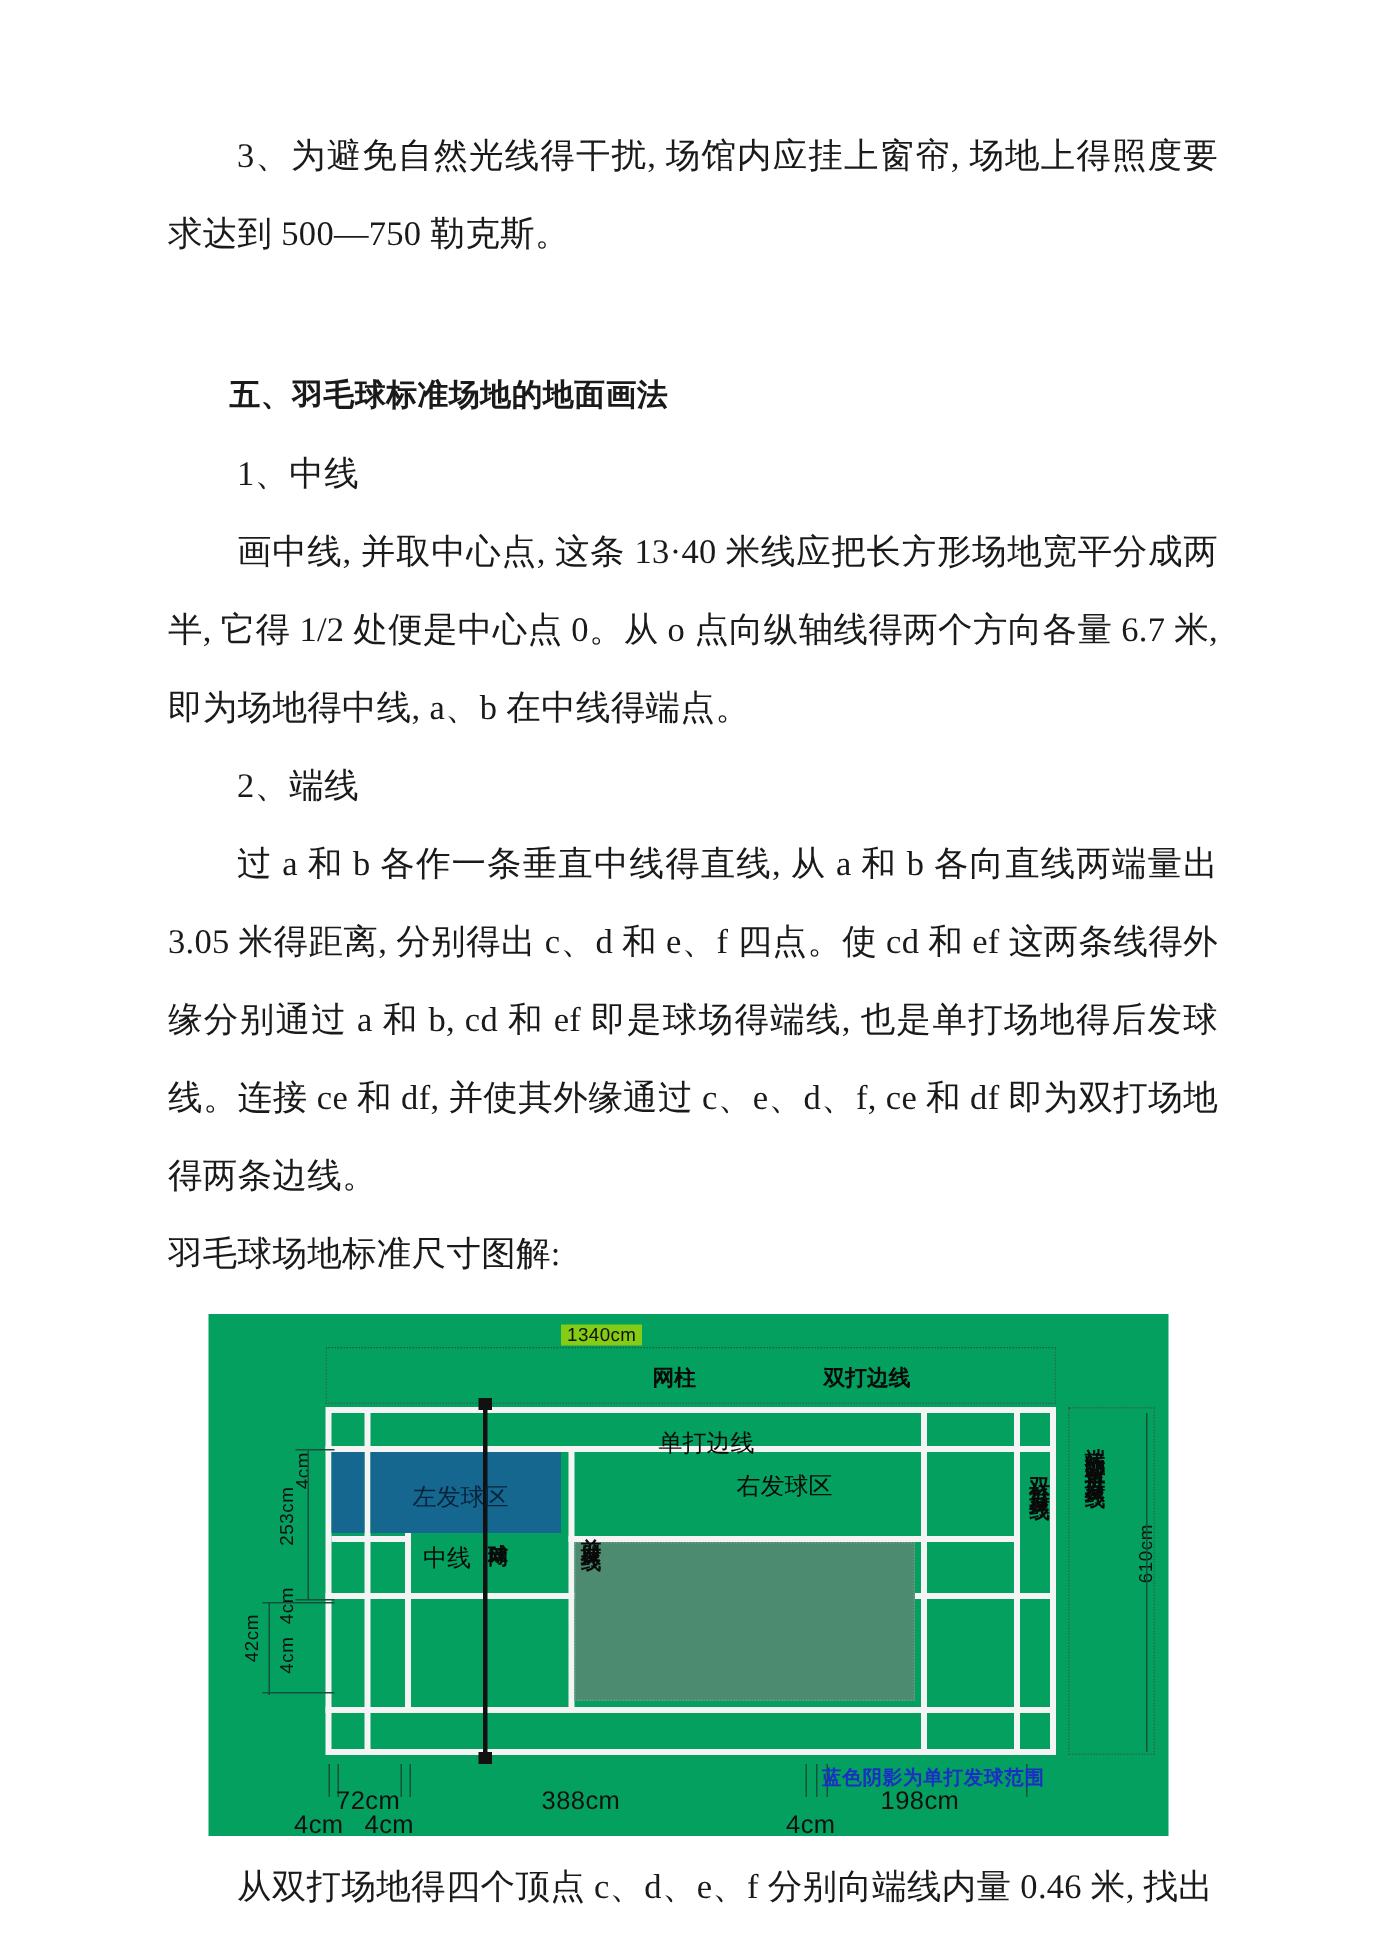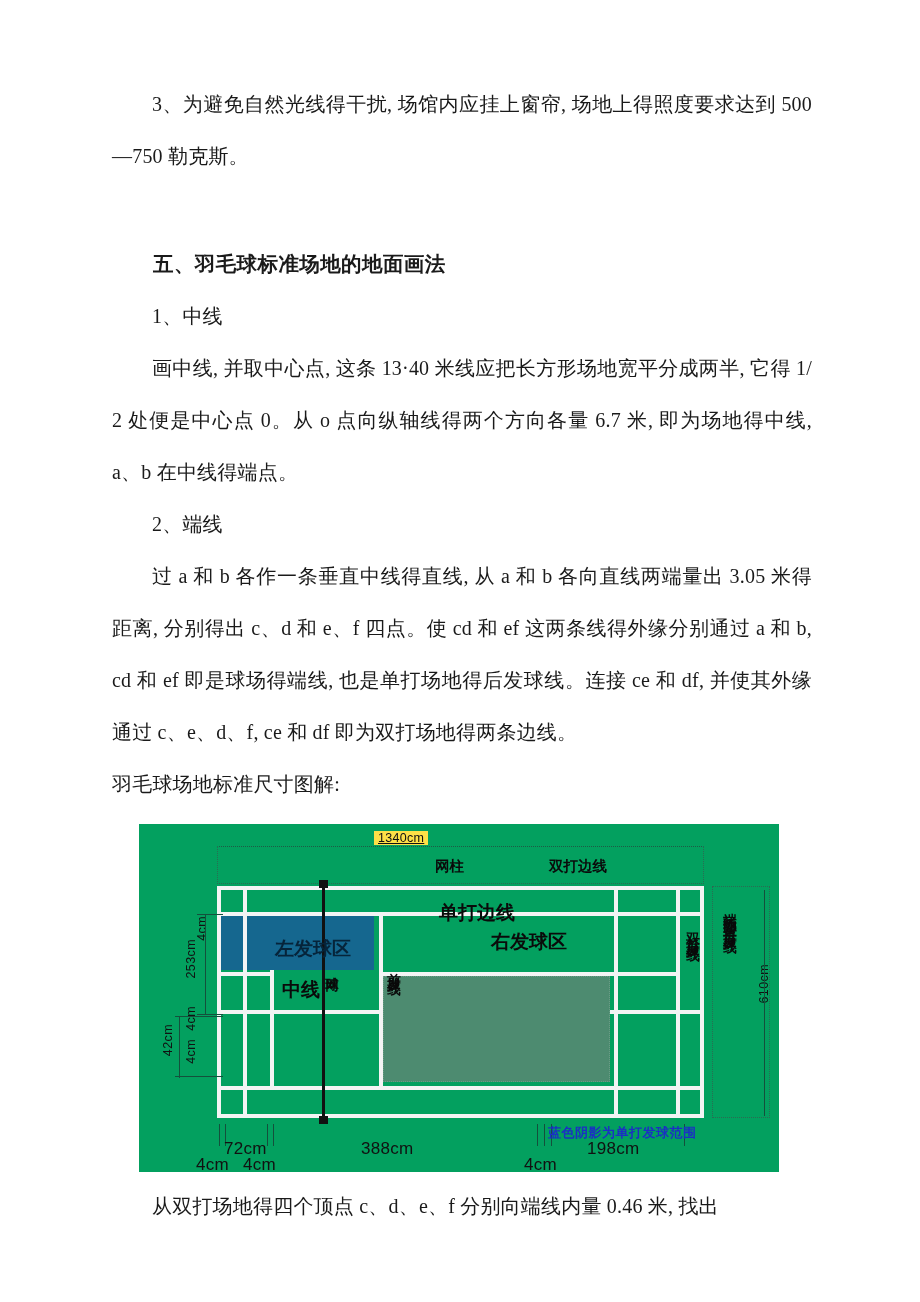--- a/index.html
+++ b/index.html
@@ -24,21 +24,21 @@
 
   .doc-body {
     position: absolute;
     left: 112px;
     top: 78px;
     width: 700px;
   }
 
   p.para {
     margin: 0 0 0px 0;
-    font-size: 20px;
+    font-size: 23px;
     line-height: 52px;
     letter-spacing: 0.2px;
     text-align: justify;
     text-justify: inter-character;
     word-break: break-all;
     white-space: pre-wrap;
   }
   p.indent { text-indent: 2em; }
 
   h2.heading {
@@ -73,21 +73,21 @@
     position: absolute;
     left: 78px; top: 22px;
     width: 487px; height: 38px;
     border: 1px dotted #2b6b52;
     border-top: 1px dotted #1d5a45;
   }
   .lbl-1340 {
     position: absolute;
     left: 235px; top: 7px;
     font-size: 12.5px; color: #111; letter-spacing: 0.3px;
-    background: #fde047; padding: 0 4px; text-decoration: underline;
+    background: #84cc16; padding: 0 4px;
   }
   .lbl-netpost {
     position: absolute;
     left: 296px; top: 33px;
     font-size: 14.5px; font-weight: bold; color: #0a0a0a; font-family: Liberation Serif, serif;
   }
   .lbl-doubles-sideline {
     position: absolute;
     left: 410px; top: 33px;
     font-size: 14.5px; font-weight: bold; color: #0a0a0a;
@@ -136,22 +136,22 @@
     background: #15678f;
   }
   .area-gray {
     position: absolute;
     background: #4d8b70;
     border: 1px dotted #6a9c85;
   }
 
   .court-txt {
     position: absolute;
-    font-size: 19px;
-    font-weight: bold;
+    font-size: 16px;
+    font-weight: normal;
     color: #0a0a0a;
     white-space: nowrap;
   }
   .court-txt.on-blue { color: #06243a; }
   .vtxt {
     position: absolute;
     font-size: 13.5px;
     font-weight: bold;
     color: #0a0a0a;
     writing-mode: vertical-rl;

